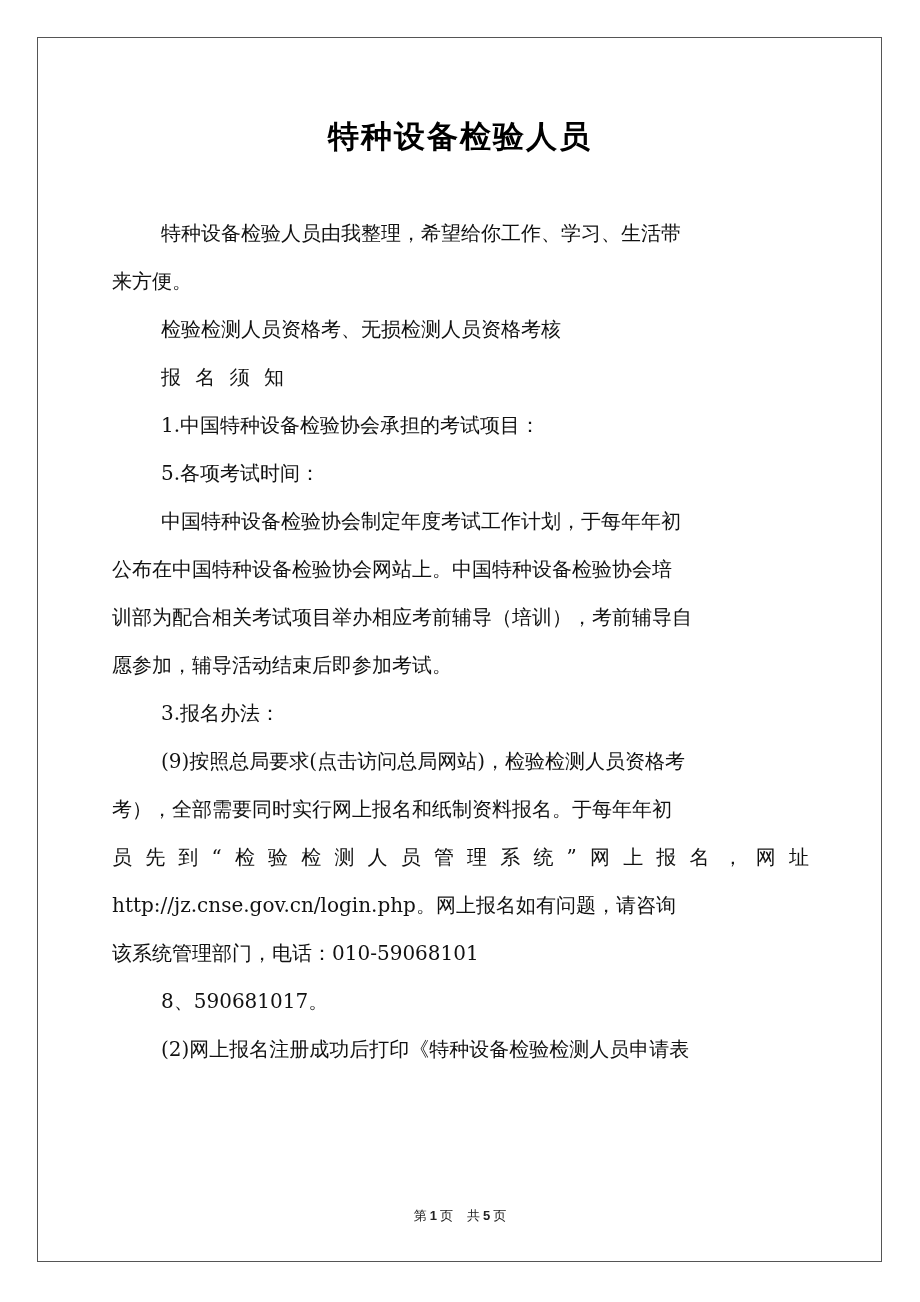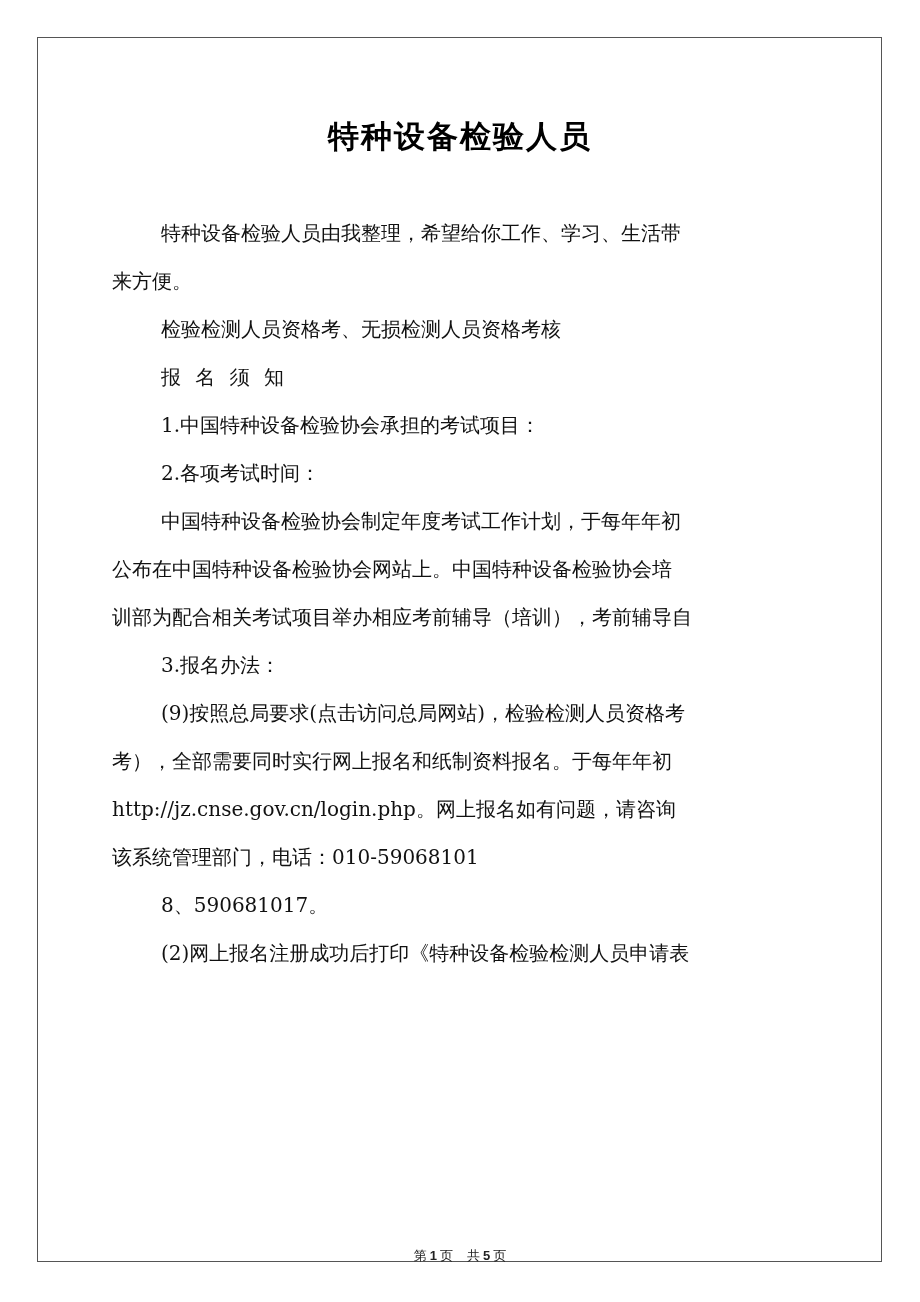--- a/index.html
+++ b/index.html
@@ -63,21 +63,20 @@
     .footer {
       position: absolute;
       left: 0;
       top: 1207px;
       width: 920px;
       text-align: center;
       font-size: 13px;
       line-height: 18px;
       color: #222222;
       font-family: "DejaVu Serif", "Liberation Serif", serif;
-      margin-top: 40px;
     }
     .footer .num {
       font-weight: bold;
       font-family: "Liberation Sans", sans-serif;
       padding: 0 3px;
     }
     .footer .gap {
       display: inline-block;
       width: 14px;
     }
@@ -88,27 +87,29 @@
 <div class="page-frame"></div>
 
 <h1 class="doc-title" style="margin:0;text-align:center;">特种设备检验人员</h1>
 
 <div class="doc-body">
   <div class="line indent justify-none">特种设备检验人员由我整理，希望给你工作、学习、生活带</div>
   <div class="line">来方便。</div>
   <div class="line indent">检验检测人员资格考、无损检测人员资格考核</div>
   <div class="line indent" style="letter-spacing:4px;">报 名 须 知</div>
   <div class="line indent">1.中国特种设备检验协会承担的考试项目：</div>
-  <div class="line indent">2.各项考试时间：</div>
+  <div class="line indent">5.各项考试时间：</div>
   <div class="line indent">中国特种设备检验协会制定年度考试工作计划，于每年年初</div>
   <div class="line">公布在中国特种设备检验协会网站上。中国特种设备检验协会培</div>
   <div class="line">训部为配合相关考试项目举办相应考前辅导（培训），考前辅导自</div>
+  <div class="line">愿参加，辅导活动结束后即参加考试。</div>
   <div class="line indent">3.报名办法：</div>
   <div class="line indent">(9)按照总局要求(点击访问总局网站)，检验检测人员资格考</div>
   <div class="line">考），全部需要同时实行网上报名和纸制资料报名。于每年年初</div>
+  <div class="line justify">员先到“检验检测人员管理系统”网上报名，网址</div>
   <div class="line">http://jz.cnse.gov.cn/login.php。网上报名如有问题，请咨询</div>
   <div class="line">该系统管理部门，电话：010-59068101</div>
   <div class="line indent">8、590681017。</div>
   <div class="line indent">(2)网上报名注册成功后打印《特种设备检验检测人员申请表</div>
 </div>
 
 <div class="footer">
   <span>第</span><span class="num">1</span><span>页</span><span class="gap"></span><span>共</span><span class="num">5</span><span>页</span>
 </div>
 

